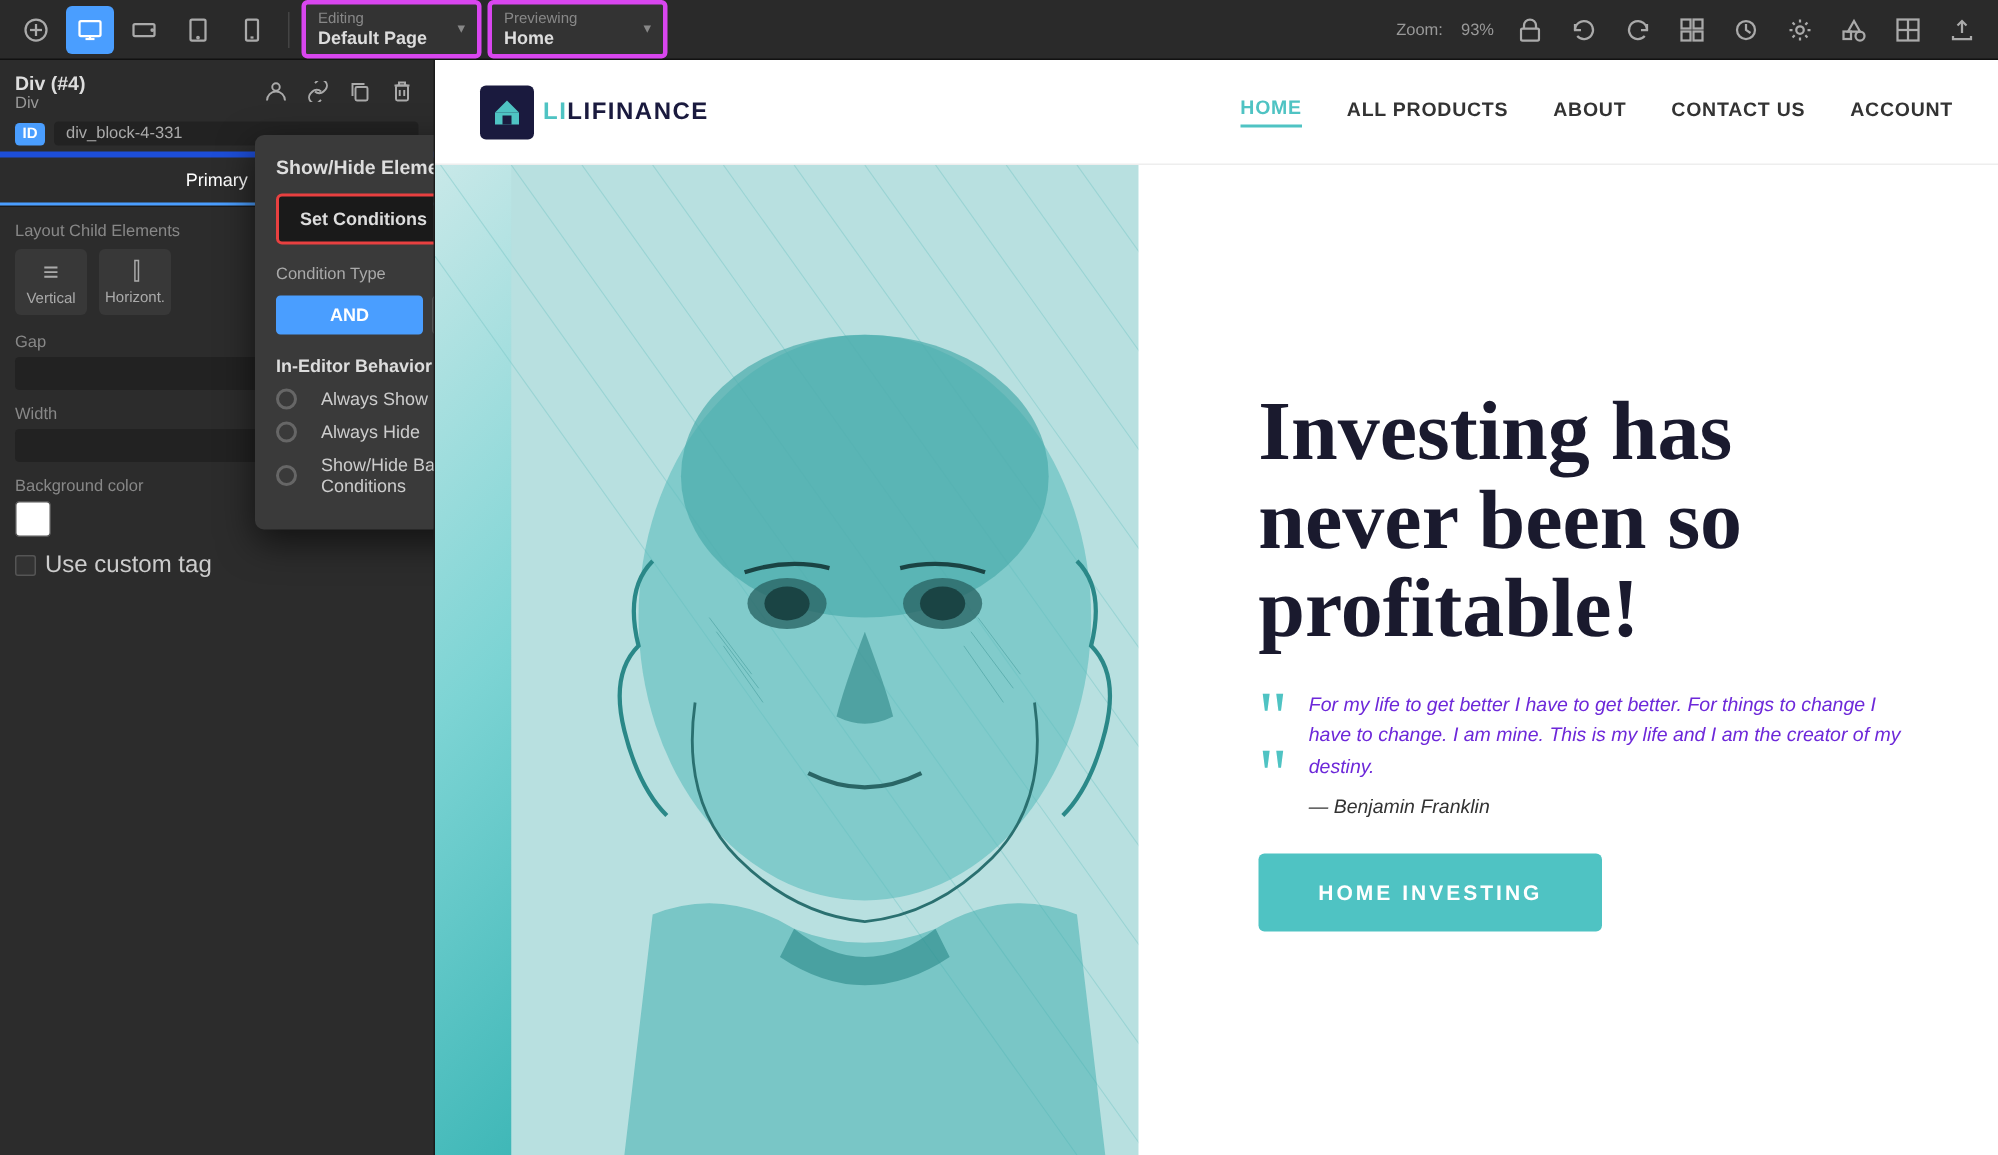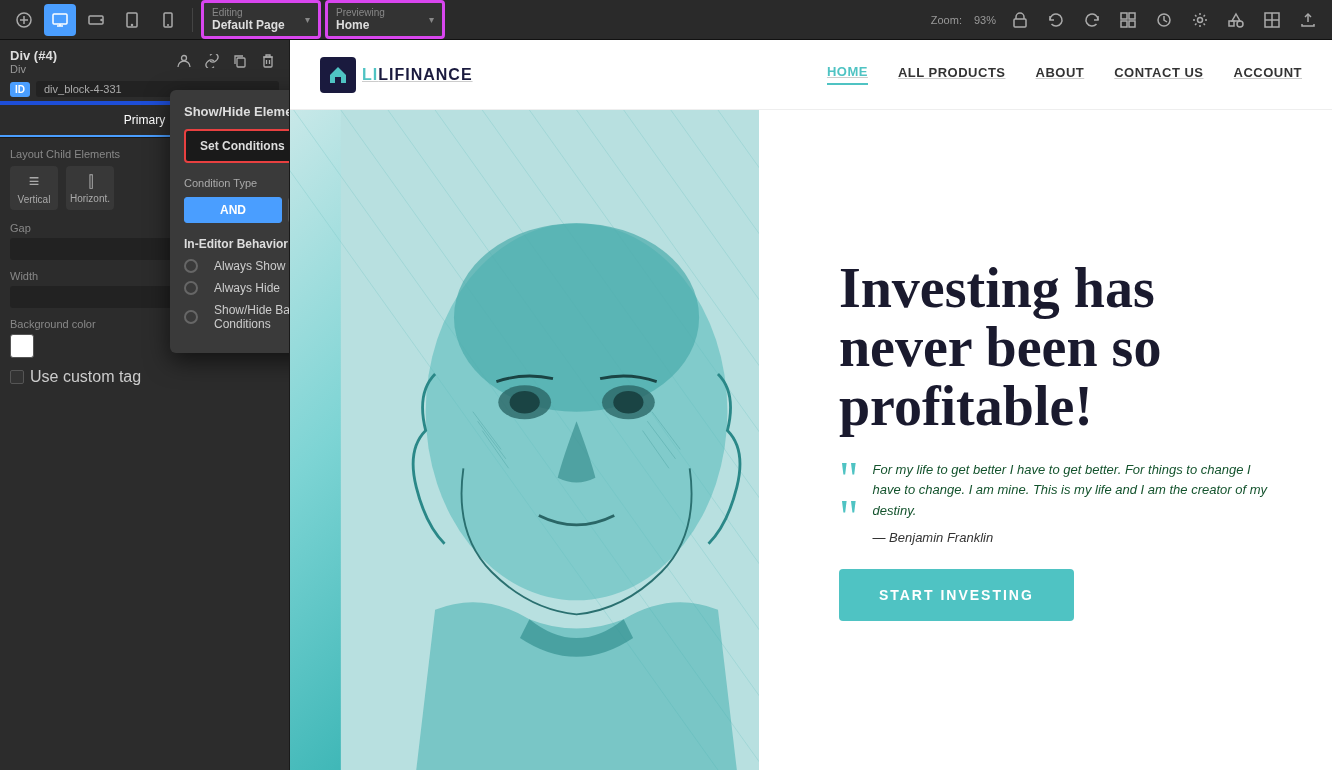--- a/index.html
+++ b/index.html
@@ -315,21 +315,20 @@
     }
     .site-nav {
       height: 70px;
       background: #fff;
       display: flex;
       align-items: center;
       padding: 0 30px;
       border-bottom: 1px solid #eee;
       position: relative;
       z-index: 2;
-      text-decoration: underline;
     }
     .site-logo {
       display: flex;
       align-items: center;
       gap: 6px;
     }
     .logo-icon {
       width: 36px; height: 36px;
       background: #1a1a3e;
       border-radius: 4px;
@@ -400,21 +399,21 @@
       margin-bottom: 24px;
     }
     .quote-marks {
       font-size: 48px;
       color: #4fc3c3;
       line-height: 0.8;
       font-family: Georgia, serif;
     }
     .quote-text {
       font-size: 13px;
-      color: #14532d;
+      color: #6d28d9;
       font-style: italic;
       line-height: 1.6;
     }
     .quote-author {
       font-size: 13px;
       color: #333;
       margin-top: 8px;
       font-style: italic;
     }
     .cta-button {
@@ -755,20 +754,20 @@
 
         <div class="hero-content">
           <h1 class="hero-headline">Investing has never been so profitable!</h1>
           <div class="quote-section">
             <div class="quote-marks">"<br>"</div>
             <div>
               <p class="quote-text">For my life to get better I have to get better. For things to change I have to change. I am mine. This is my life and I am the creator of my destiny.</p>
               <p class="quote-author">— Benjamin Franklin</p>
             </div>
           </div>
-          <button class="cta-button">START INVESTING</button>
+          <button class="cta-button">HOME INVESTING</button>
         </div>
       </div>
 
     </div>
   </div>
 
 </div>
 
 </body></html>

